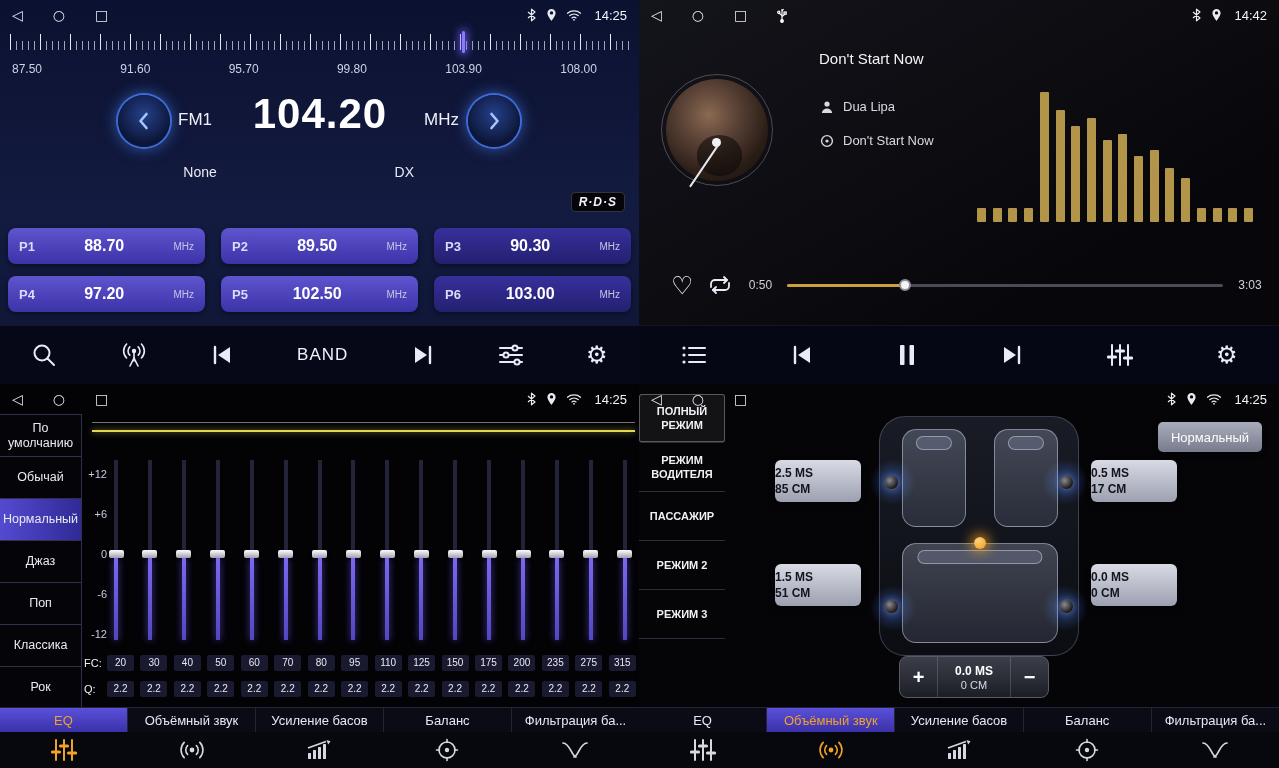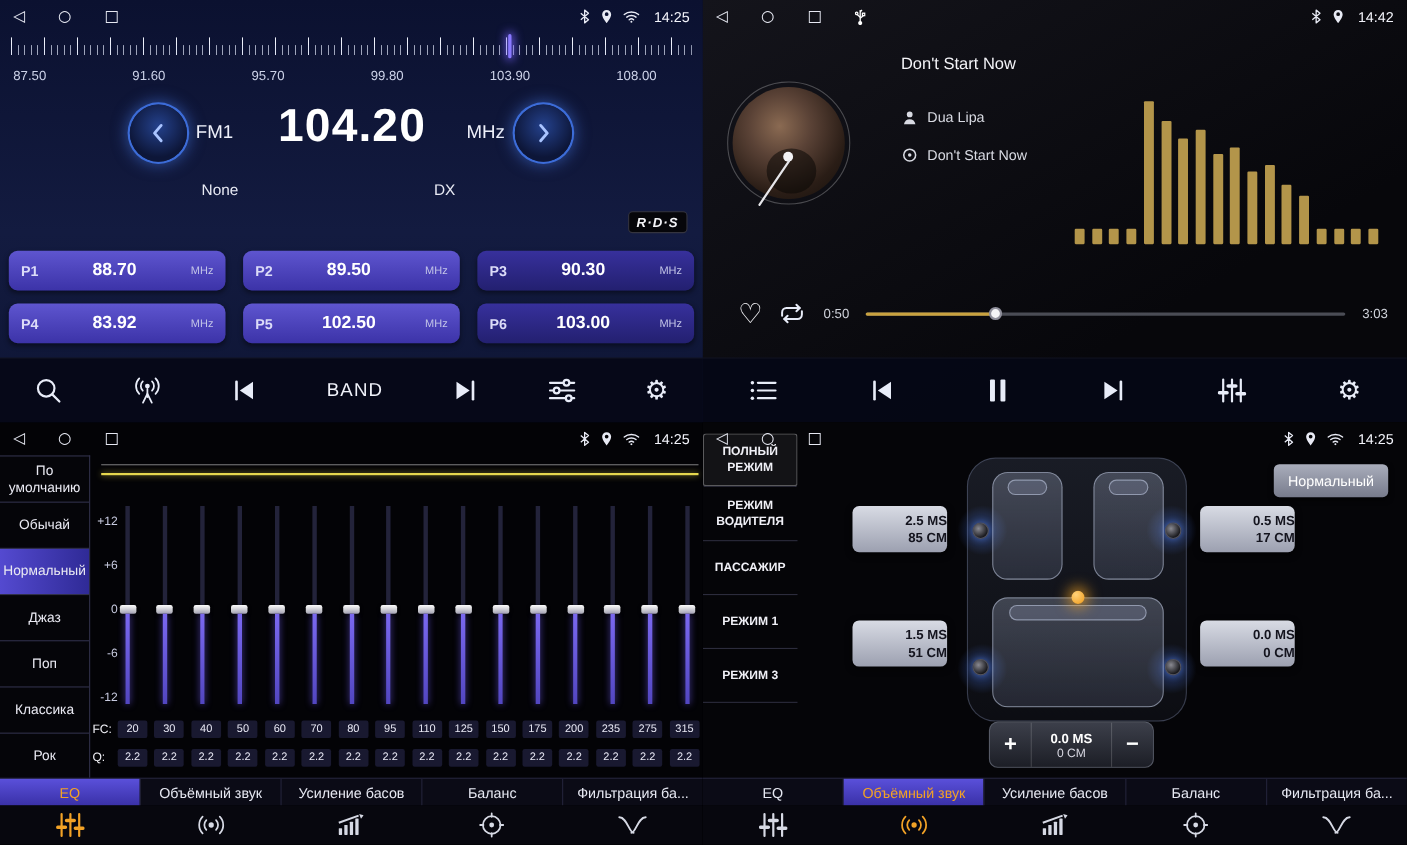--- a/index.html
+++ b/index.html
@@ -118,21 +118,21 @@
     border:1px solid rgba(205,215,240,.5);background:rgba(150,160,190,.25)}
   #seat-fl{left:22px;top:12px;width:64px;height:98px}
   #seat-fr{left:114px;top:12px;width:64px;height:98px}
   #seat-rear{left:22px;top:126px;width:156px;height:100px}
   #seat-rear::before{width:80%}
   .glow{position:absolute;width:46px;height:46px;border-radius:50%;background:radial-gradient(circle,rgba(80,130,255,.42),rgba(80,130,255,0) 70%)}
   .spk{position:absolute;width:15px;height:15px;border-radius:50%;border:1px solid #52525c;
     background:radial-gradient(circle at 35% 35%,#8a8a92,#1a1a1e 70%);box-shadow:0 0 7px rgba(90,140,255,.55)}
   .listener{position:absolute;left:94px;top:120px;width:12px;height:12px;border-radius:50%;
     background:radial-gradient(circle at 35% 30%,#ffd27a,#f09a18);box-shadow:0 0 12px 4px rgba(245,165,35,.65);cursor:pointer}
-  .delay-card{position:absolute;width:86px;height:42px;border:none;border-radius:6px;display:flex;flex-direction:column;align-items:flex-end;
+  .delay-card{position:absolute;width:86px;height:42px;border:none;border-radius:6px;display:flex;flex-direction:column;align-items:flex-start;
     justify-content:center;gap:2px;font-weight:bold;font-size:12px;color:#14141e;
     background:linear-gradient(180deg,#d8dbe4,#9ca0b0);box-shadow:0 2px 6px rgba(0,0,0,.6)}
   #card-fl{left:136px;top:76px}
   #card-fr{left:452px;top:76px}
   #card-rl{left:136px;top:180px}
   #card-rr{left:452px;top:180px}
   .center-pill{position:absolute;left:260px;top:272px;width:150px;height:42px;border-radius:8px;border:1px solid #565a66;
     background:linear-gradient(180deg,#3c3f4a,#1c1e26);display:flex;align-items:stretch}
   .pill-btn{width:38px;background:none;border:none;color:#fff;font-size:20px;font-weight:bold}
   #pill-plus{border-right:1px solid rgba(255,255,255,.16)}
@@ -221,21 +221,21 @@
         <span class="p-freq">89.50</span>
         <span class="p-unit">MHz</span>
       </button>
       <button class="preset">
         <span class="p-label">P3</span>
         <span class="p-freq">90.30</span>
         <span class="p-unit">MHz</span>
       </button>
       <button class="preset">
         <span class="p-label">P4</span>
-        <span class="p-freq">83.92</span>
+        <span class="p-freq">97.20</span>
         <span class="p-unit">MHz</span>
       </button>
       <button class="preset">
         <span class="p-label">P5</span>
         <span class="p-freq">102.50</span>
         <span class="p-unit">MHz</span>
       </button>
       <button class="preset">
         <span class="p-label">P6</span>
         <span class="p-freq">103.00</span>
@@ -703,21 +703,21 @@
             </svg>
           </span>
         <span class="time">14:25</span>
       </div>
     </div>
 
     <aside class="sur-sidebar">
       <div class="sur-mode sel">ПОЛНЫЙ РЕЖИМ</div>
       <div class="sur-mode">РЕЖИМ ВОДИТЕЛЯ</div>
       <div class="sur-mode">ПАССАЖИР</div>
-      <div class="sur-mode">РЕЖИМ 1</div>
+      <div class="sur-mode">РЕЖИМ 2</div>
       <div class="sur-mode">РЕЖИМ 3</div>
     </aside>
 
     <button class="sur-preset-btn">Нормальный</button>
 
     <div class="car">
       <div class="glow" style="left:-10px;top:42px"></div>
       <div class="glow" style="right:-10px;top:42px"></div>
       <div class="glow" style="left:-10px;top:168px"></div>
       <div class="glow" style="right:-10px;top:168px"></div>

